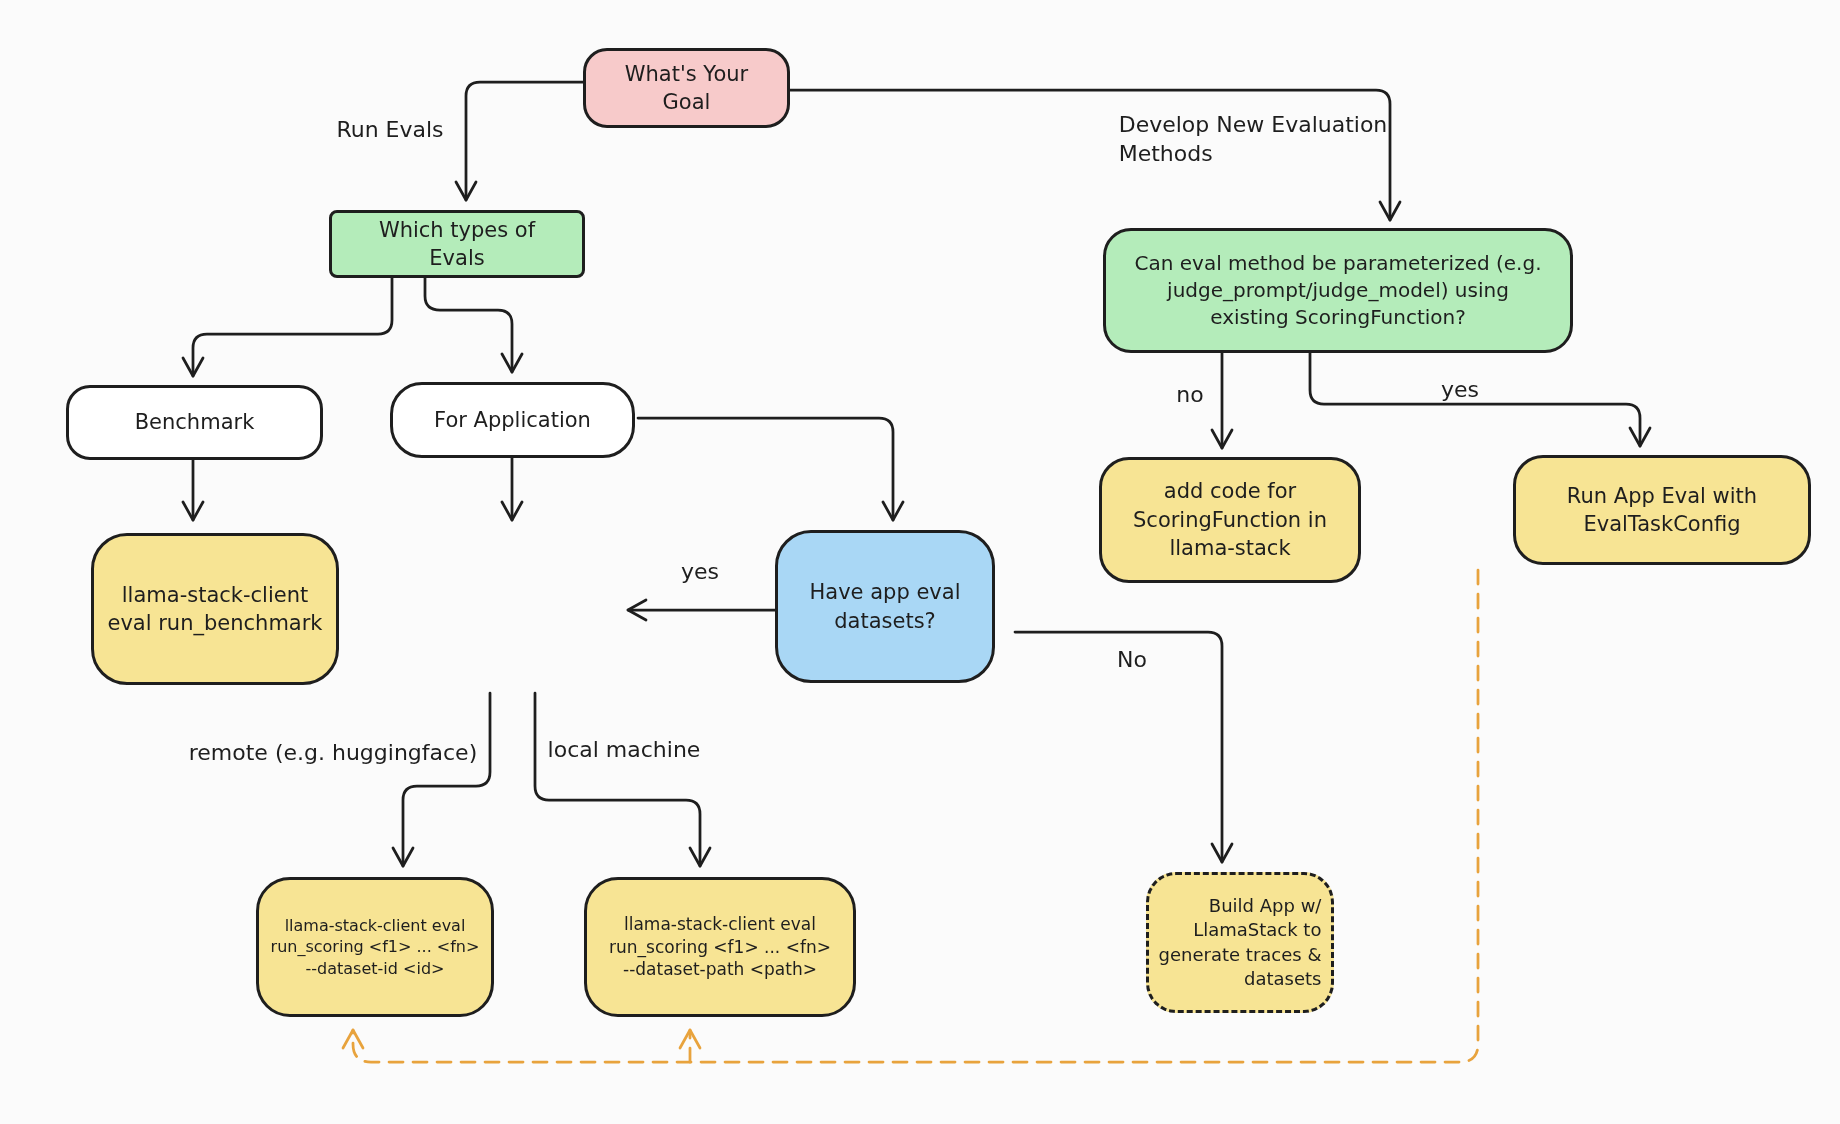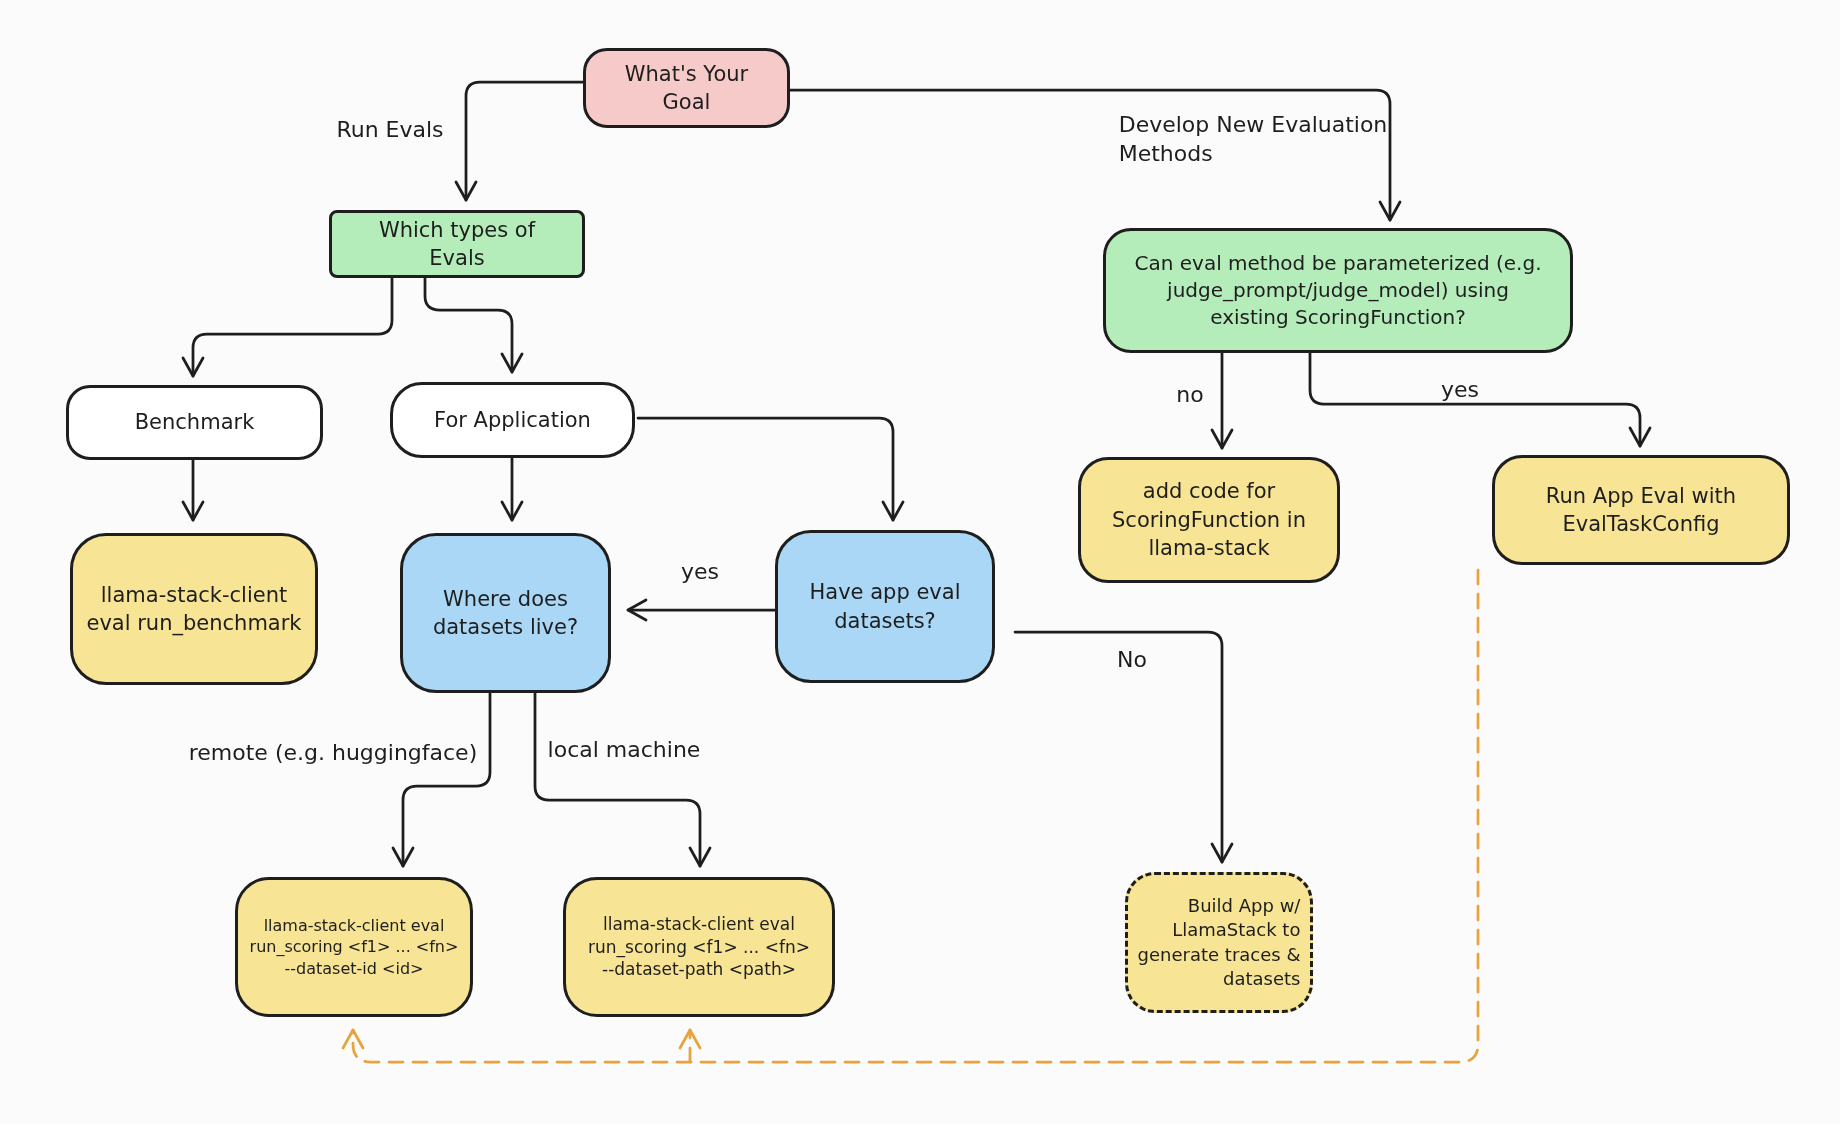--- a/index.html
+++ b/index.html
@@ -16,21 +16,21 @@
     position:absolute;box-sizing:border-box;
     border:3px solid #1e1e1e;
     display:flex;align-items:center;justify-content:center;
     text-align:center;white-space:pre-line;
     line-height:1.35;color:#1e1e1e;
     padding:4px 8px;
   }
   .pink{background:#f7caca;}
   .green{background:#b4ecba;}
   .blue{background:#a9d7f5;}
-  .yellow{background:#f7e494;}
+  .yellow{background:#f7e494;margin-left:21px;}
   .white{background:#ffffff;}
   .dashed{border-style:dashed;text-align:right;}
   .elabel{
     position:absolute;transform:translate(-50%,-50%);
     white-space:pre-line;text-align:left;
     font-size:22px;line-height:1.3;color:#1e1e1e;
   }
 </style>
 </head>
 <body>
@@ -79,22 +79,20 @@
 judge_prompt/judge_model) using
 existing ScoringFunction?</div>
 
   <div class="node white" style="left:66px;top:385px;width:257px;height:75px;border-radius:24px;font-size:21px;">Benchmark</div>
 
   <div class="node white" style="left:390px;top:382px;width:245px;height:76px;border-radius:32px;font-size:21px;">For Application</div>
 
   <div class="node yellow" style="left:70px;top:533px;width:248px;height:152px;border-radius:36px;font-size:21px;">llama-stack-client
 eval run_benchmark</div>
 
-  <div class="node blue" style="left:400px;top:533px;width:211px;height:160px;border-radius:36px;font-size:21px;">Where does
-datasets live?</div>
 
   <div class="node blue" style="left:775px;top:530px;width:220px;height:153px;border-radius:36px;font-size:21px;">Have app eval
 datasets?</div>
 
   <div class="node yellow" style="left:1078px;top:457px;width:262px;height:126px;border-radius:30px;font-size:21px;">add code for
 ScoringFunction in
 llama-stack</div>
 
   <div class="node yellow" style="left:1492px;top:455px;width:298px;height:110px;border-radius:30px;font-size:21px;">Run App Eval with
 EvalTaskConfig</div>

